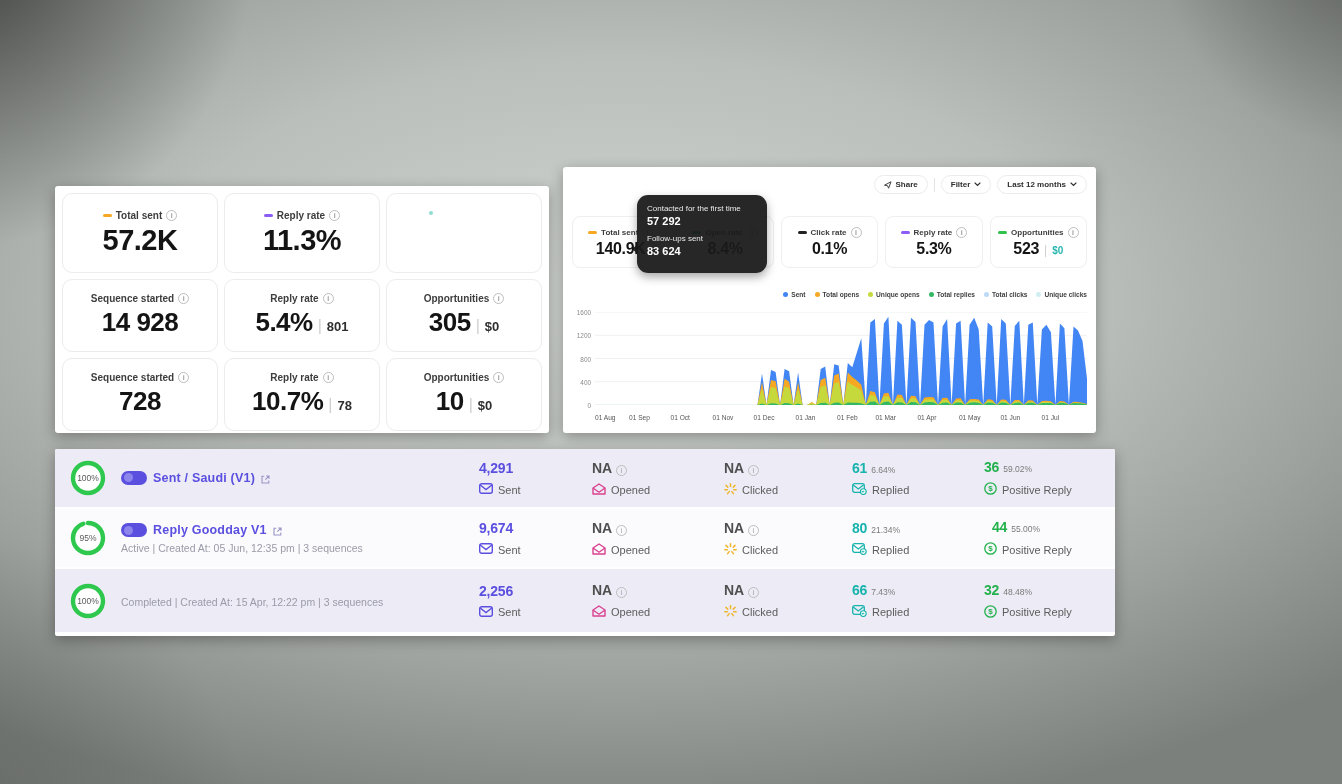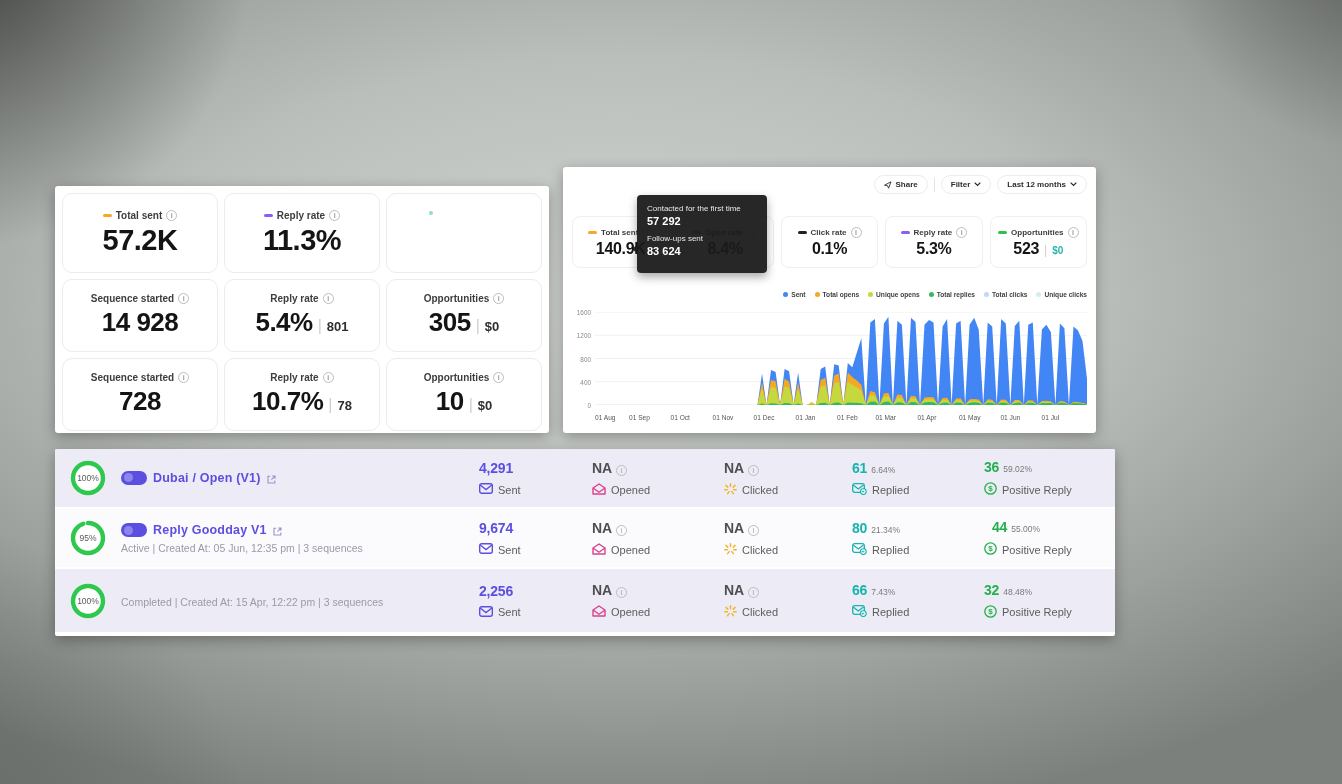--- a/index.html
+++ b/index.html
@@ -40,21 +40,21 @@
   .card2 .s-secondary{font-size:10px}
   .legend{position:absolute;top:124px;right:9px;display:flex;gap:9px}
   .legend-item{display:flex;align-items:center;gap:3px;font-size:6.6px;color:#3f3f3f;font-weight:bold;cursor:pointer}
   .legend-dot{width:5px;height:5px;border-radius:50%}
   .chart-area{position:absolute;left:8px;top:145px;width:517px;height:95px}
   .ylab{position:absolute;width:20px;text-align:right;font-size:6.4px;color:#8a8a8a}
   #chart-svg{position:absolute;left:24px;top:0}
   .xlabels{position:absolute;left:32px;top:247px;width:492px;height:10px}
   .xlab{position:absolute;font-size:6.6px;color:#555;white-space:nowrap}
 
-  #tooltip{position:absolute;left:637px;top:195px;width:130px;height:78px;background:rgba(25,25,25,.94);border-radius:4px;z-index:6;color:#fff;padding:9px 10px;box-sizing:border-box;box-shadow:0 4px 10px rgba(0,0,0,.35)}
+  #tooltip{position:absolute;left:637px;top:195px;width:130px;height:78px;background:rgba(25,25,25,.94);border-radius:11px;z-index:6;color:#fff;padding:9px 10px;box-sizing:border-box;box-shadow:0 4px 10px rgba(0,0,0,.35)}
   #tooltip .tt-label{font-size:8px;color:#e9e9e9;margin-bottom:2px}
   #tooltip .tt-value{font-size:11px;font-weight:700;margin-bottom:7px}
   #tooltip .caret{position:absolute;left:-5px;top:49px;width:0;height:0;border-top:5px solid transparent;border-bottom:5px solid transparent;border-right:6px solid rgba(25,25,25,.94)}
 
   #table{left:55px;top:449px;width:1060px;height:187px;border-radius:2px;overflow:hidden}
   .t-row{height:60px;display:flex;align-items:center;border-bottom:2px solid #fff;box-sizing:border-box;cursor:pointer}
   .t-row:last-child{border-bottom:none;height:63px}
   .ring-box{width:66px;display:flex;justify-content:center;flex:none}
   .t-text{width:358px;flex:none}
   .t-title{font-size:12.5px;font-weight:bold;color:#5b4fe0;display:flex;align-items:flex-start;gap:6px;filter:blur(.35px);letter-spacing:.2px}
@@ -316,21 +316,21 @@
           <circle cx="19" cy="19" r="15" fill="#ffffff" stroke="#e8f5e9" stroke-width="0"></circle>
           <circle cx="19" cy="19" r="15" fill="none" stroke="#2ec84e" stroke-width="4.4" pathLength="100" stroke-dasharray="100 100" stroke-linecap="round" transform="rotate(-90 19 19)"></circle>
           <text x="19" y="22" text-anchor="middle" font-size="8.5" fill="#5a5a5a" font-family="Liberation Sans,sans-serif">100%</text>
         </svg>
       </div>
       <div class="t-text">
         <div class="t-title">
           <span class="pill">
             <span class="pill-dot"></span>
           </span>
-          <span class="title-txt">Dubai / Open (V1)</span>
+          <span class="title-txt">Sent / Saudi (V1)</span>
           <span class="ext"><svg width="9" height="9" viewBox="0 0 9 9">
               <path d="M3.2 1.2H1v6.8h6.8V5.6" fill="none" stroke="#9a94c8" stroke-width="1.1"></path>
               <path d="M5.2 1h2.8v2.8M7.8 1.2L4.4 4.6" fill="none" stroke="#9a94c8" stroke-width="1.1"></path>
             </svg></span>
         </div>
       </div>
       <div class="t-stats">
         <div class="stat" style="width: 113px;">
           <div class="stat-val-row">
             <span class="stat-val" style="color: rgb(91, 79, 224);">4,291</span>

